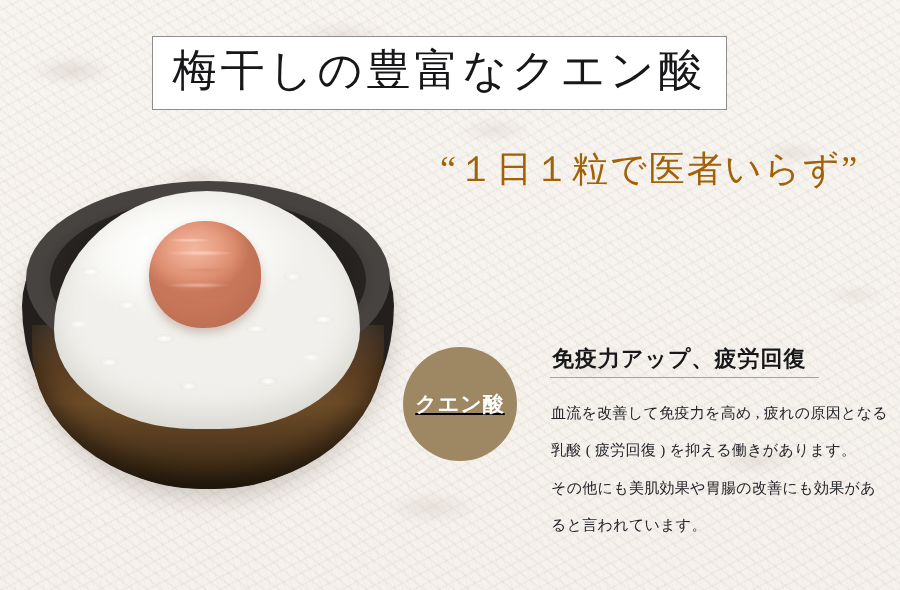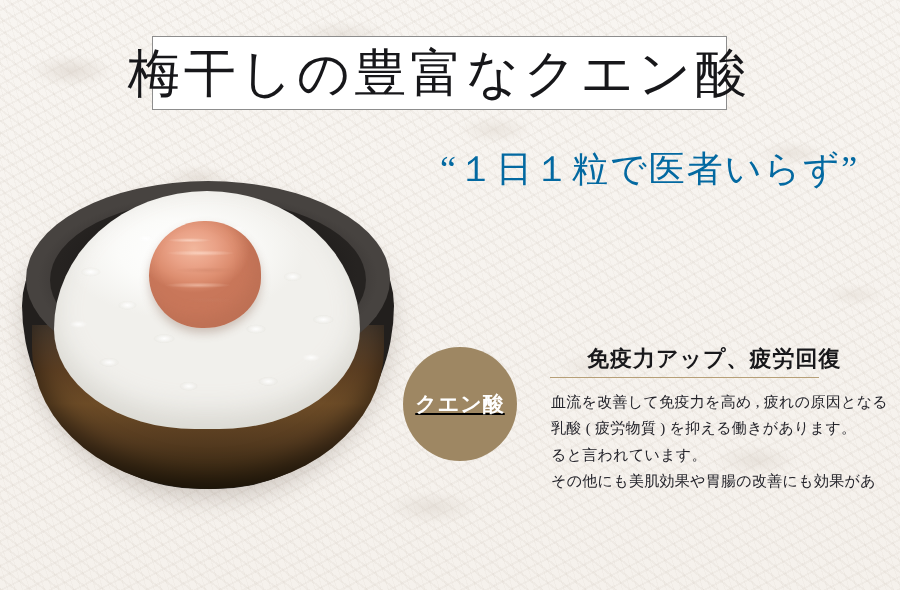--- a/index.html
+++ b/index.html
@@ -49,22 +49,22 @@
     width: 575px;
     height: 74px;
     background: #ffffff;
     border: 1px solid #8d8d8d;
     box-sizing: border-box;
     display: flex;
     align-items: center;
     justify-content: center;
   }
   .title-text {
-    font-family: Liberation Sans, sans-serif;
-    font-size: 52px;
+    font-family: Liberation Mono, monospace;
+    font-size: 44px;
     letter-spacing: 4px;
     color: #17171a;
     line-height: 1;
     white-space: nowrap;
   }
 
   
   .photo {
     position: absolute;
     left: 0px;
@@ -181,21 +181,21 @@
       radial-gradient(ellipse 30px 3px at 36% 18%, rgba(255,232,220,.6), transparent 74%);
   }
 
   
   .quote-line {
     position: absolute;
     left: 440px;
     top: 151px;
     font-size: 36px;
     letter-spacing: 2px;
-    color: #0369a1;
+    color: #a16207;
     line-height: 1;
     white-space: nowrap;
   }
   .lead-para {
     position: absolute;
     left: 437px;
     top: 209px;
     width: 450px;
     font-size: 21px;
     line-height: 1.62;
@@ -229,41 +229,40 @@
   .effect-heading {
     position: absolute;
     left: 552px;
     top: 344px;
     font-family: "Liberation Sans", "DejaVu Sans", sans-serif;
     font-weight: bold;
     font-size: 22px;
     letter-spacing: 1px;
     color: #18181b;
     white-space: nowrap;
-    margin-left: 35px;
   }
   .effect-rule {
     position: absolute;
     left: 550px;
     top: 377px;
     width: 269px;
     height: 1px;
     background: #b79f77;
   }
   .effect-body {
     position: absolute;
     left: 551px;
     top: 389px;
     width: 340px;
     font-size: 15px;
     line-height: 1.75;
     letter-spacing: 0.3px;
     color: #23232a;
   }
-  .effect-body .ln { display: block; white-space: nowrap; }
+  .effect-body .ln { display: block; white-space: nowrap; margin-top: 11px; }
 </style>
 </head>
 <body>
 
 <div id="page">
 
   <div class="paper-texture"></div>
 
   <div class="title-box">
     <span class="title-text">梅干しの豊富なクエン酸</span>
@@ -288,18 +287,18 @@
 
   <div class="badge-circle">
     <span class="badge-label">クエン酸</span>
   </div>
 
   <div class="effect-heading">免疫力アップ、疲労回復</div>
   <div class="effect-rule"></div>
 
   <div class="effect-body">
     <span class="ln">血流を改善して免疫力を高め , 疲れの原因となる</span>
-    <span class="ln">乳酸 ( 疲労物質 ) を抑える働きがあります。</span>
+    <span class="ln">乳酸 ( 疲労回復 ) を抑える働きがあります。</span>
+    <span class="ln">その他にも美肌効果や胃腸の改善にも効果があ</span>
     <span class="ln">ると言われています。</span>
-    <span class="ln">その他にも美肌効果や胃腸の改善にも効果があ</span>
   </div>
 
 </div>
 
 </body></html>

